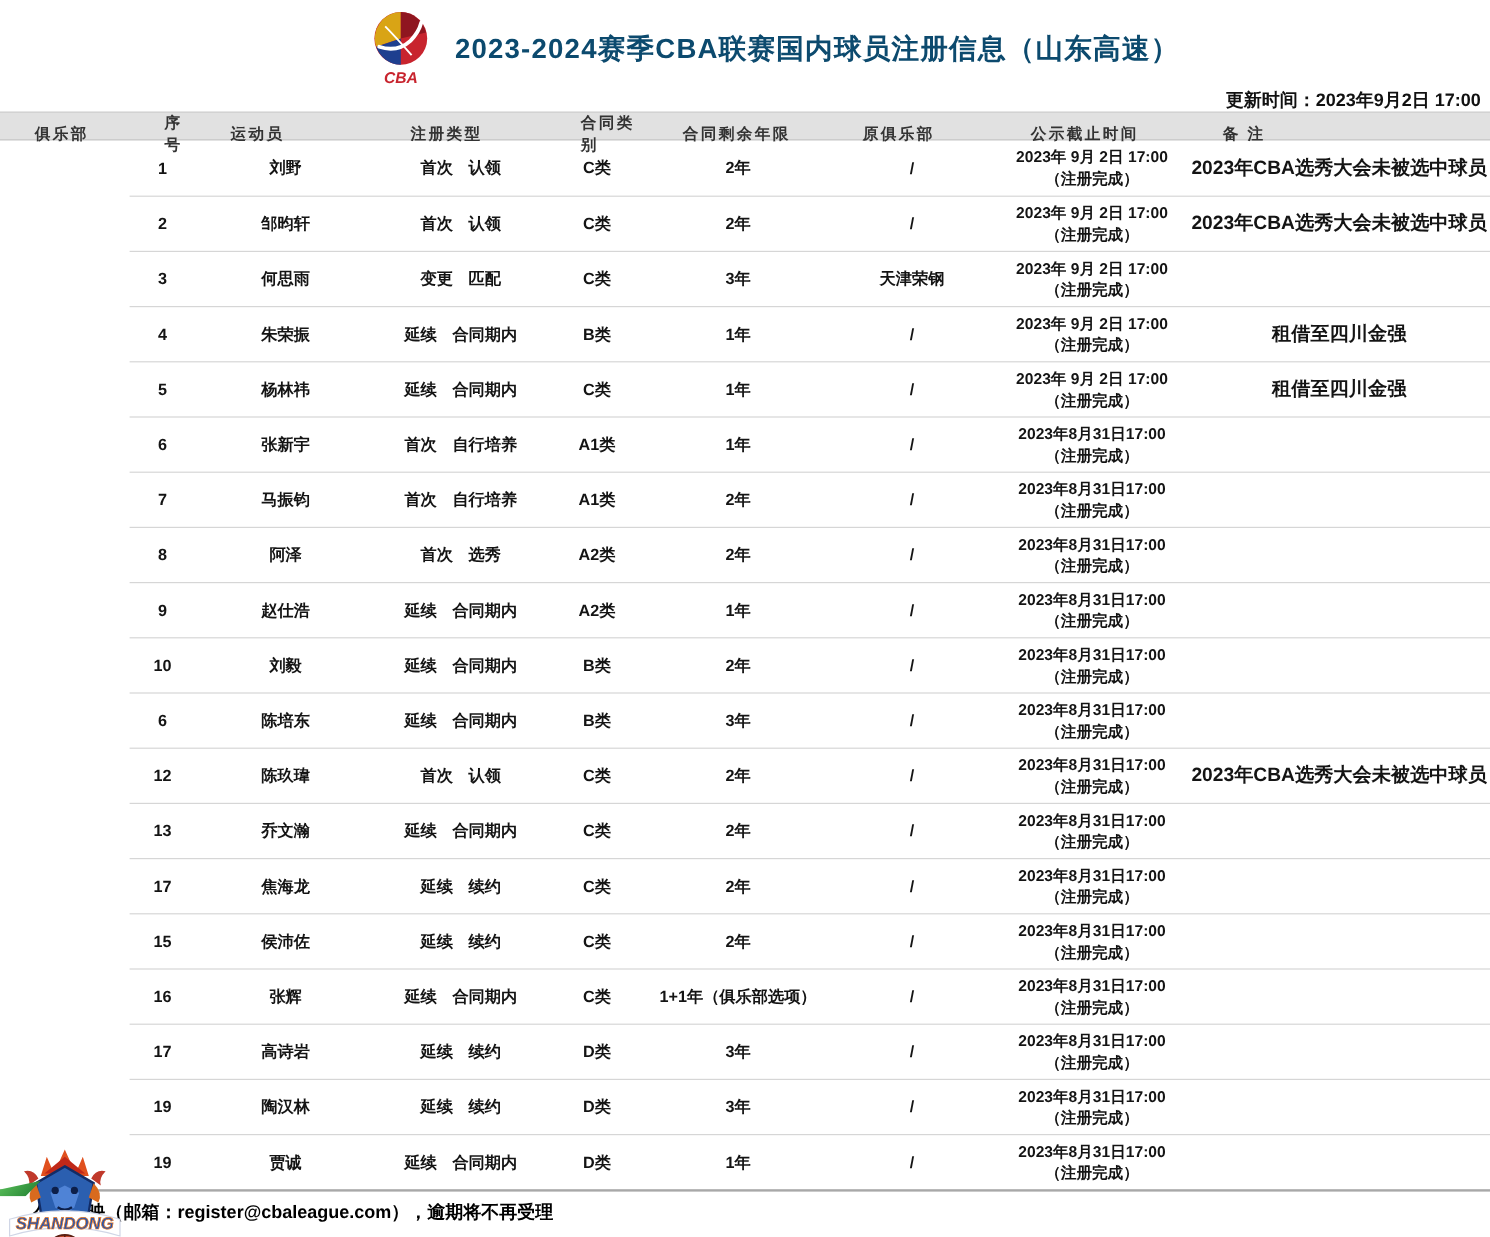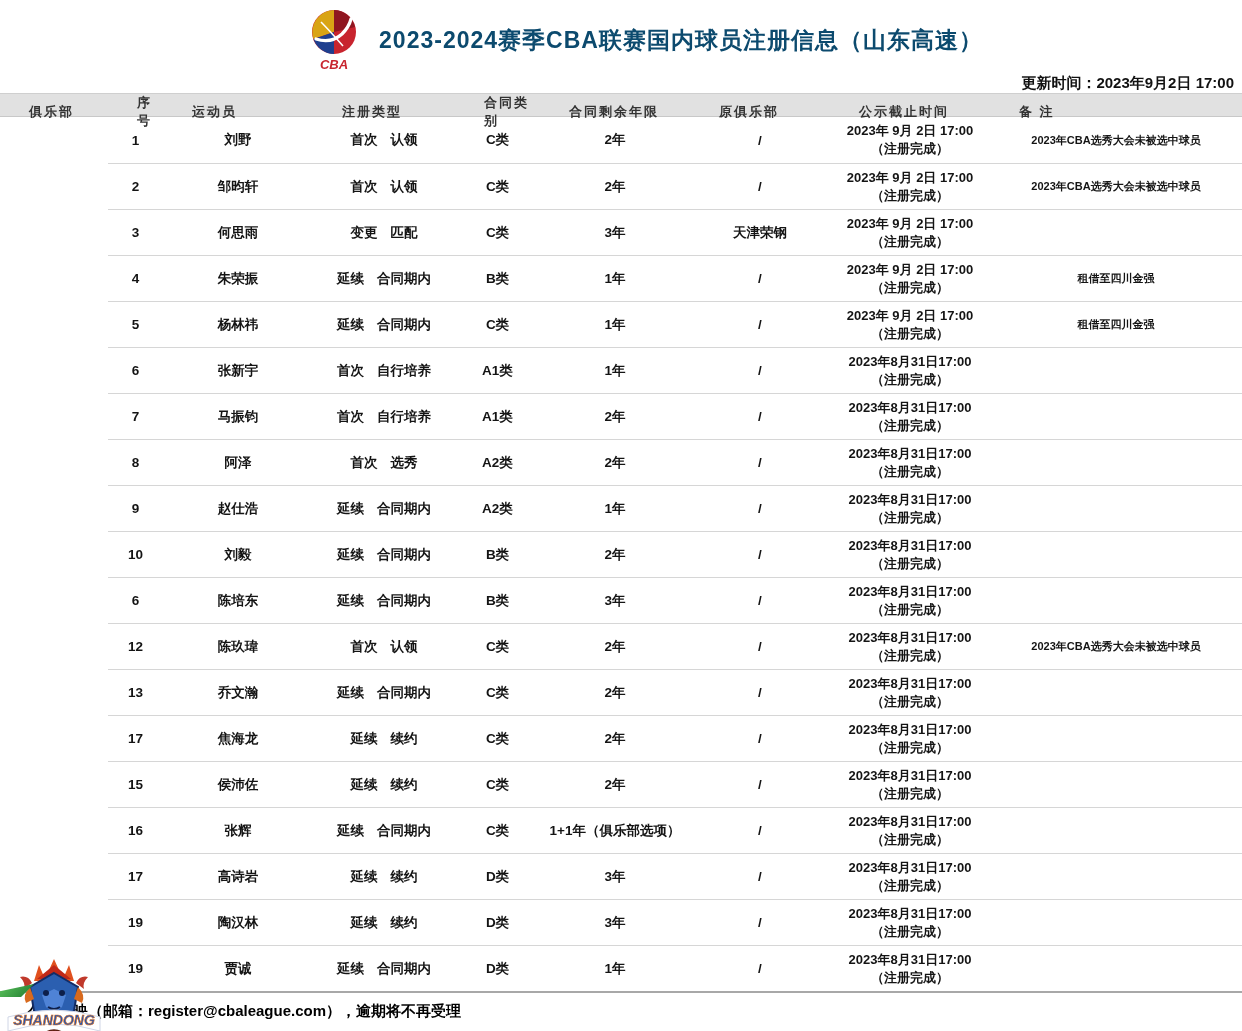--- a/index.html
+++ b/index.html
@@ -51,21 +51,21 @@
   .rows { width:1134px; }
   .tr {
     display:grid;
     grid-template-columns:55px 150px 142px 85px 150px 140px 160px 252px;
     height:46px; align-items:center; text-align:center;
   }
   .tr + .tr { border-top:1px solid #d6d6d6; }
   .td { font-size:13.5px; font-weight:700; color:#141414; }
   .reg { display:flex; justify-content:center; gap:13px;font-family:Liberation Mono, monospace; }
   .deadline div { line-height:18px; font-size:13px; font-weight:700; }
-  .remark { font-size:11px; font-weight:700; }
+  .remark { font-size:16px; font-weight:700; }
   
   .note {
     padding:7px 0 0 28px;
     font-size:15px; font-weight:700; color:#000;
     line-height:21px;
   }
   .green-swoosh {
     position:absolute; left:0; top:984px;
     width:34px; height:13px;
     background:linear-gradient(135deg,#5cc25c,#1e7a2e);

